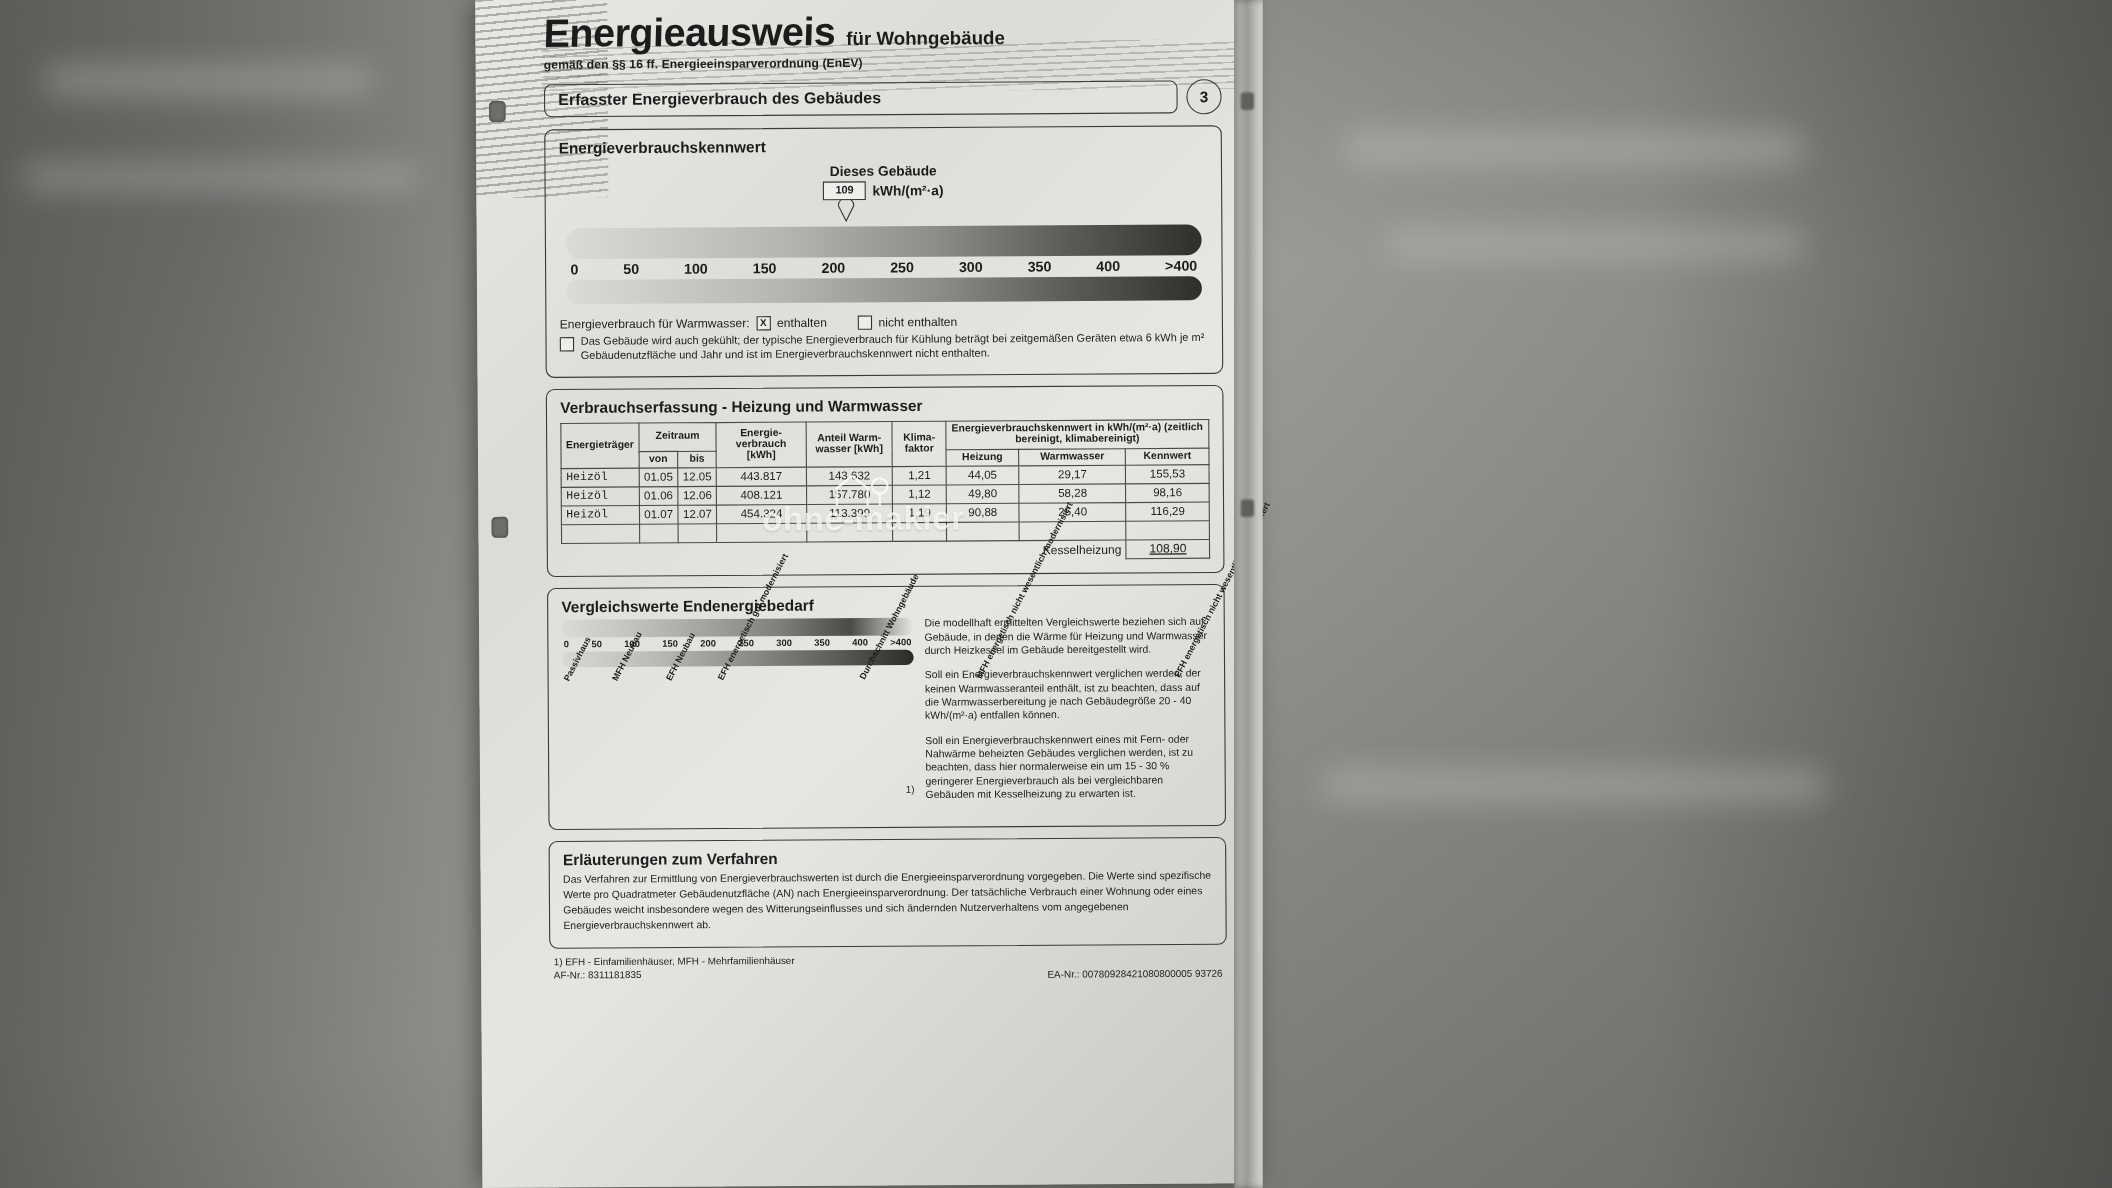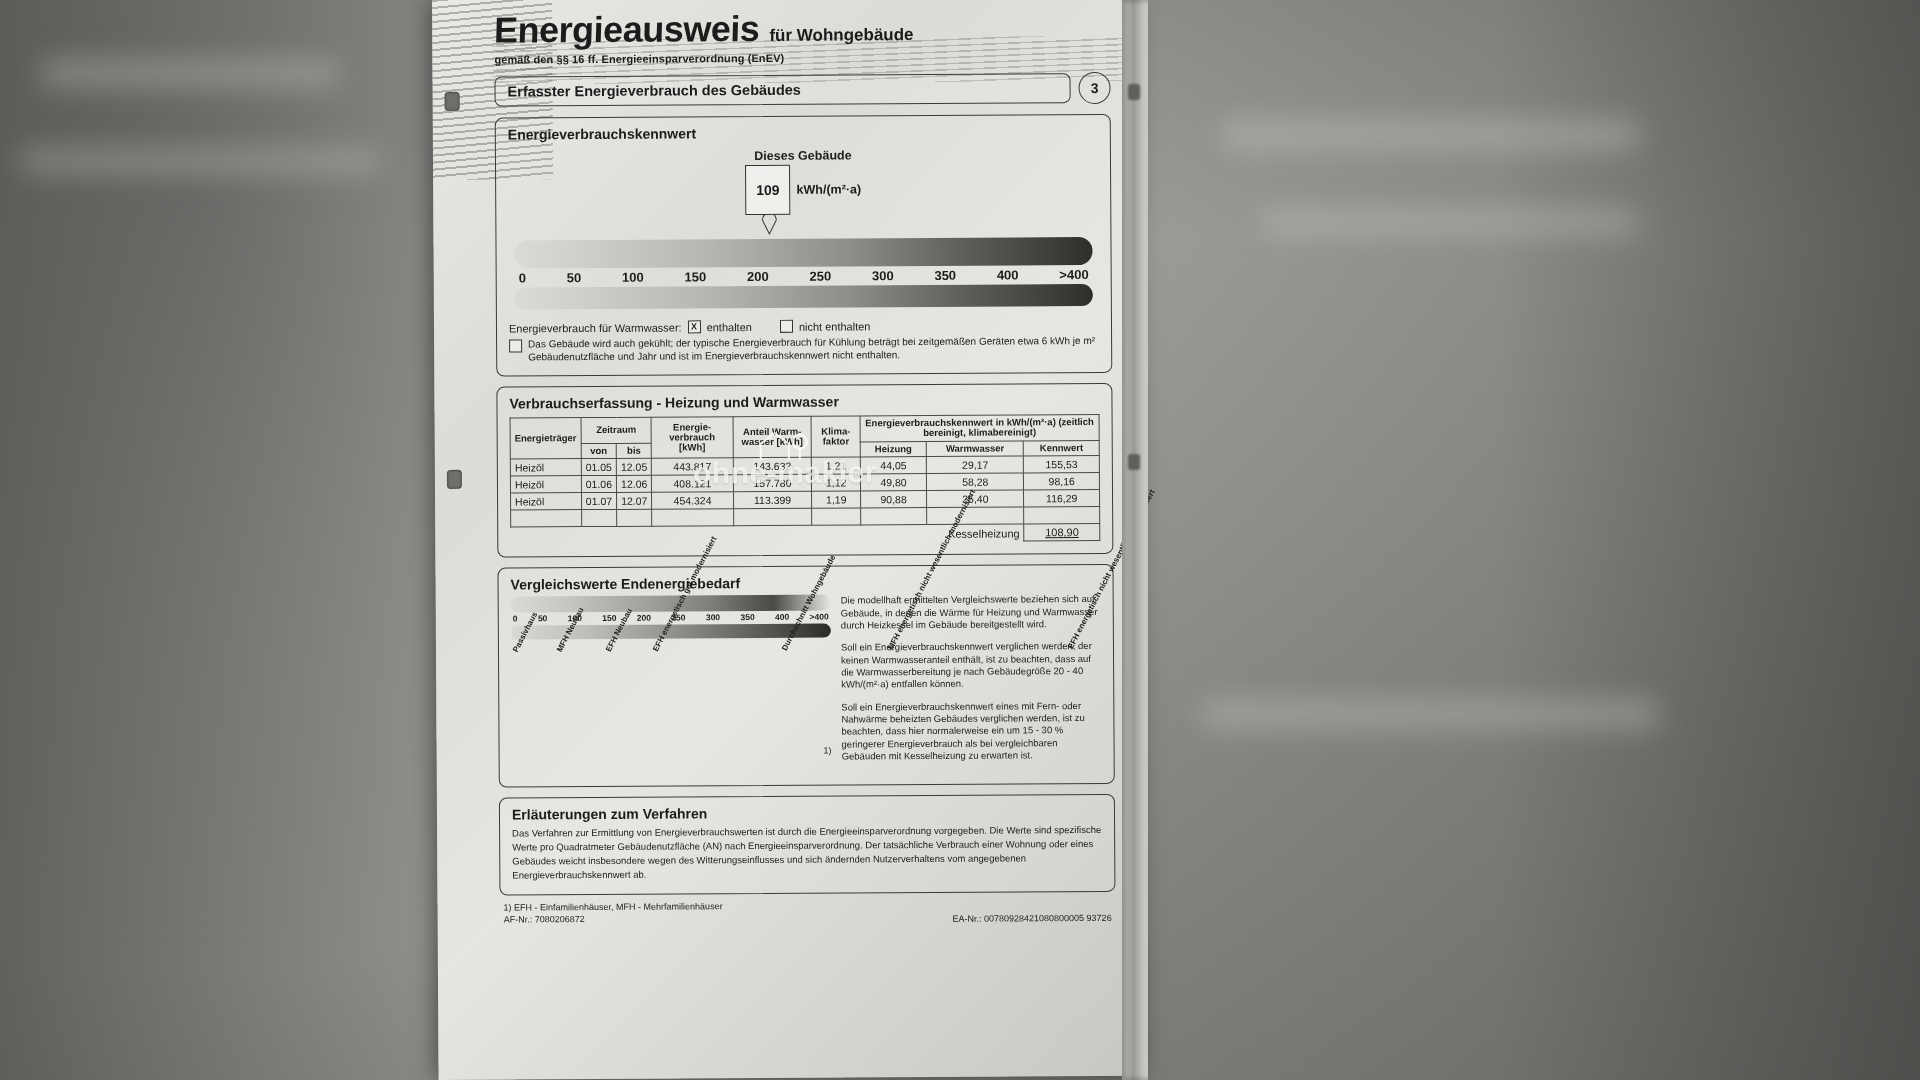--- a/index.html
+++ b/index.html
@@ -199,22 +199,22 @@
     display: block;
   }
   .value-box-row {
     display: inline-flex;
     align-items: center;
     gap: 6px;
     margin-top: 2px;
   }
   .value-box {
     border: 1px solid #333;
-    padding: 16px 10px;
-    font-size: 14px;
+    padding: 2px 10px;
+    font-size: 10px;
     font-weight: 700;
     background: rgba(255,255,255,0.5);
   }
   .value-unit { font-size: 12.5px; font-weight: 700; }
   .pointer {
     width: 16px; height: 20px;
     margin: 0 auto -4px auto;
     position: relative;
     left: -34px;
   }
@@ -267,21 +267,21 @@
     font-size: 10.5px;
     margin-top: 6px;
   }
   table.verbrauch th, table.verbrauch td {
     border: 1px solid #4a4a47;
     padding: 2px 4px;
     text-align: center;
     font-weight: 400;
   }
   table.verbrauch th { font-weight: 700; font-size: 9.5px; line-height: 1.1; }
-  table.verbrauch td.left { text-align: left; }
+  table.verbrauch td.left { text-align: left; font-family: Liberation Mono, monospace; }
   table.verbrauch td.right { }
   .no-border { border: none !important; }
   .avg-row td { border: none; font-size: 11px; }
   .avg-box {
     border: 1px solid #4a4a47 !important;
     text-align: right;
     font-weight: 400;
     text-decoration: underline;
   }
 
@@ -554,21 +554,21 @@
       <div class="panel">
         <div class="panel-title">Erläuterungen zum Verfahren</div>
         <div class="erl-text">Das Verfahren zur Ermittlung von Energieverbrauchswerten ist durch die Energieeinsparverordnung vorgegeben. Die Werte sind spezifische Werte pro Quadratmeter Gebäudenutzfläche (AN) nach Energieeinsparverordnung. Der tatsächliche Verbrauch einer Wohnung oder eines Gebäudes weicht insbesondere wegen des Witterungseinflusses und sich ändernden Nutzerverhaltens vom angegebenen Energieverbrauchskennwert ab.</div>
       </div>
 
       <div class="footer-row">
         <div class="footer-left">
           <div>1) EFH - Einfamilienhäuser, MFH - Mehrfamilienhäuser</div>
           <div>
             <span>AF-Nr.:</span>
-            <span>7080206872</span>
+            <span>8311181835</span>
           </div>
         </div>
         <div class="footer-right" style="align-self:flex-end">
           <span>EA-Nr.:</span>
           <span>00780928421080800005 93726</span>
         </div>
       </div>
 
     </div>
 

